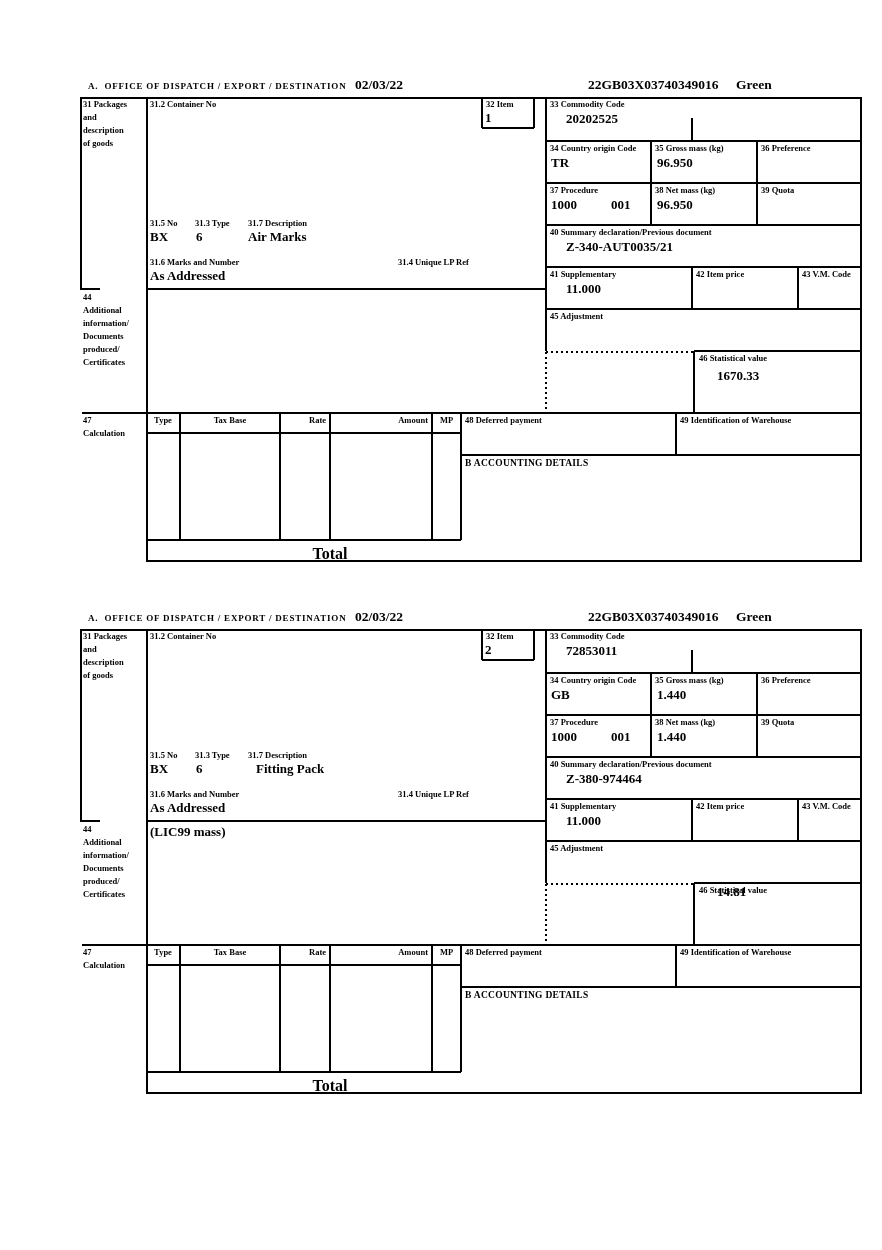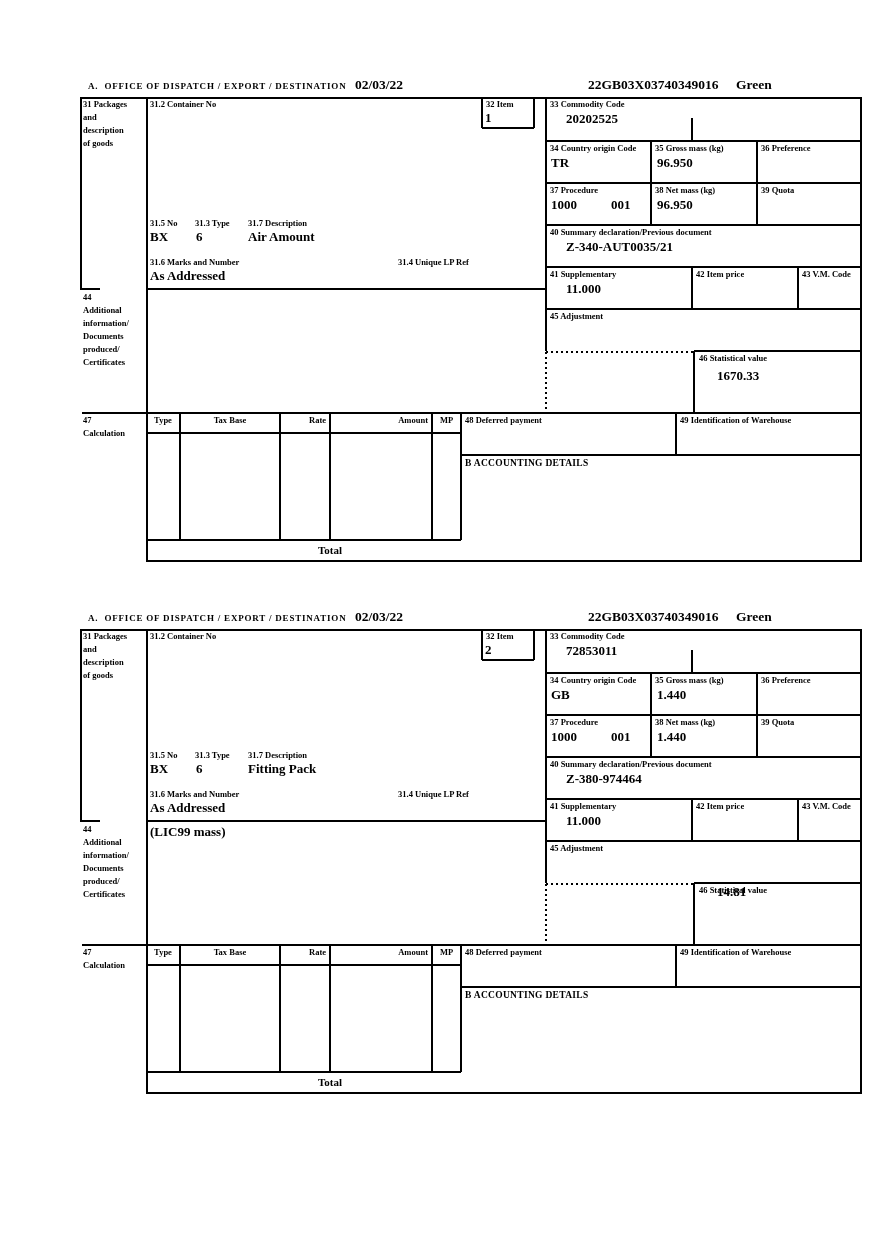--- a/index.html
+++ b/index.html
@@ -8,21 +8,21 @@
   .sec{position:absolute;left:80px;width:782px;height:466px;}
   .s1{top:97px}
   .s2{top:629px}
   .grid{position:absolute;left:0;top:0;}
   .t{position:absolute;white-space:pre;line-height:1.08;color:#000;}
   .lb{font-size:8.5px;font-weight:bold;}
   .vl{font-size:13px;font-weight:bold;}
   .ho{font-size:9px;font-weight:bold;letter-spacing:0.8px;}
   .hv{font-size:13.5px;font-weight:bold;}
   .ac{font-size:9.5px;font-weight:bold;letter-spacing:0.3px;}
-  .tt{font-size:11px;font-weight:bold;}
+  .tt{font-size:16px;font-weight:bold;}
   .tc{text-align:center;}
   .tr{text-align:right;}
 </style>
 </head>
 <body>
 
 <div class="page">
 
   <div class="sec s1">
     <svg class="grid" width="782" height="466" viewBox="0 0 782 466">
@@ -41,21 +41,21 @@
     <div class="t lb" style="left:3px;top:42px">of goods</div>
 
     <div class="t lb" style="left:70px;top:3px">31.2 Container No</div>
     <div class="t lb" style="left:406px;top:3px">32 Item</div>
     <div class="t vl" style="left:405px;top:14px">1</div>
     <div class="t lb" style="left:70px;top:122px">31.5 No</div>
     <div class="t lb" style="left:115px;top:122px">31.3 Type</div>
     <div class="t lb" style="left:168px;top:122px">31.7 Description</div>
     <div class="t vl" style="left:70px;top:133px">BX</div>
     <div class="t vl" style="left:116px;top:133px">6</div>
-    <div class="t vl" style="left:168px;top:133px">Air Amount</div>
+    <div class="t vl" style="left:168px;top:133px">Air Marks</div>
     <div class="t lb" style="left:70px;top:161px">31.6 Marks and Number</div>
     <div class="t lb" style="left:318px;top:161px">31.4 Unique LP Ref</div>
     <div class="t vl" style="left:70px;top:172px">As Addressed</div>
 
     <div class="t lb" style="left:470px;top:3px">33 Commodity Code</div>
     <div class="t vl" style="left:486px;top:15px">20202525</div>
     <div class="t lb" style="left:470px;top:47px">34 Country origin Code</div>
     <div class="t vl" style="left:471px;top:59px">TR</div>
     <div class="t lb" style="left:575px;top:47px">35 Gross mass (kg)</div>
     <div class="t vl" style="left:577px;top:59px">96.950</div>
@@ -114,21 +114,21 @@
     <div class="t lb" style="left:3px;top:42px">of goods</div>
 
     <div class="t lb" style="left:70px;top:3px">31.2 Container No</div>
     <div class="t lb" style="left:406px;top:3px">32 Item</div>
     <div class="t vl" style="left:405px;top:14px">2</div>
     <div class="t lb" style="left:70px;top:122px">31.5 No</div>
     <div class="t lb" style="left:115px;top:122px">31.3 Type</div>
     <div class="t lb" style="left:168px;top:122px">31.7 Description</div>
     <div class="t vl" style="left:70px;top:133px">BX</div>
     <div class="t vl" style="left:116px;top:133px">6</div>
-    <div class="t vl" style="left:168px;top:133px">Fitting Pack</div>
+    <div class="t vl" style="left:176px;top:133px">Fitting Pack</div>
     <div class="t lb" style="left:70px;top:161px">31.6 Marks and Number</div>
     <div class="t lb" style="left:318px;top:161px">31.4 Unique LP Ref</div>
     <div class="t vl" style="left:70px;top:172px">As Addressed</div>
 
     <div class="t lb" style="left:470px;top:3px">33 Commodity Code</div>
     <div class="t vl" style="left:486px;top:15px">72853011</div>
     <div class="t lb" style="left:470px;top:47px">34 Country origin Code</div>
     <div class="t vl" style="left:471px;top:59px">GB</div>
     <div class="t lb" style="left:575px;top:47px">35 Gross mass (kg)</div>
     <div class="t vl" style="left:577px;top:59px">1.440</div>

